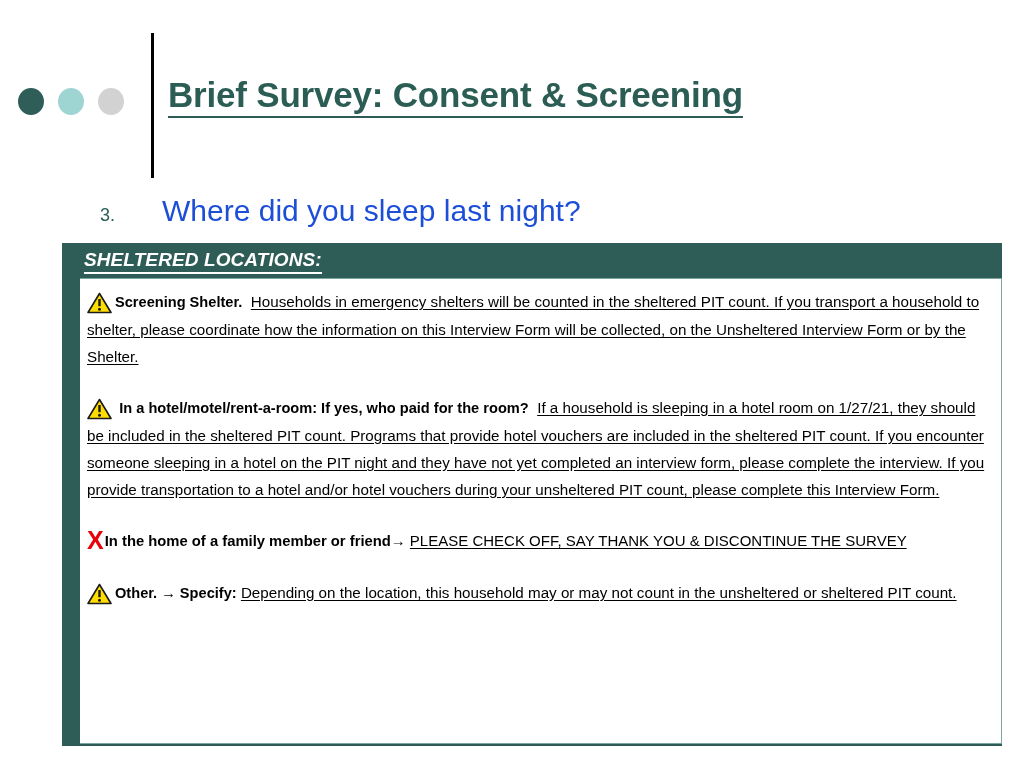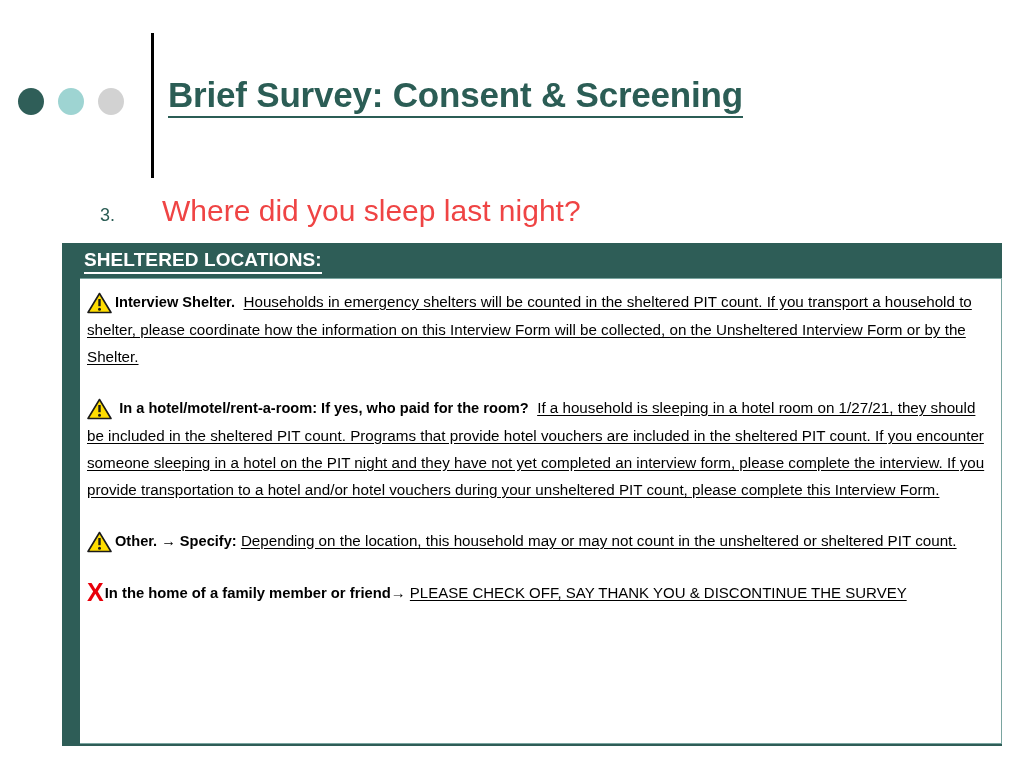--- a/index.html
+++ b/index.html
@@ -72,21 +72,21 @@
     align-items: baseline;
   }
   #question-number {
     color: #2b5d55;
     font-size: 18px;
     width: 62px;
     flex: none;
   }
   #question-text {
     font-size: 30px;
-    color: #ef4444;
+    color: #1d4ed8;
     white-space: nowrap;
     line-height: 1;
   }
 
   
   #answer-box {
     position: absolute;
     left: 62px;
     top: 243px;
     width: 940px;
@@ -94,20 +94,21 @@
     background: #2e5d57;
     box-sizing: border-box;
   }
   #box-header {
     position: absolute;
     left: 0;
     top: 0;
     width: 940px;
     height: 38px;
     box-sizing: border-box;
+    font-style: italic;
   }
   #box-header-label {
     position: absolute;
     left: 22px;
     top: 6px;
     color: #ffffff;
     font-size: 19px;
     font-weight: bold;
     letter-spacing: 0.1px;
     border-bottom: 2px solid #ffffff;
@@ -202,46 +203,46 @@
 
   <div id="box-body">
 
     <div class="entry">
       <span class="warn-icon">
         <svg width="25" height="22" viewBox="0 0 25 22">
           <polygon points="12.5,1.5 24,20.5 1,20.5" fill="#ffdd00" stroke="#1a1a1a" stroke-width="1.6" stroke-linejoin="round"></polygon>
           <rect x="11.3" y="7" width="2.4" height="7.2" fill="#1a1a1a"></rect>
           <circle cx="12.5" cy="17.2" r="1.5" fill="#1a1a1a"></circle>
         </svg>
-      </span><span class="lead-sm">Interview Shelter.</span>&nbsp;
+      </span><span class="lead-sm">Screening Shelter.</span>&nbsp;
       <span class="ul">Households in emergency shelters will be counted in the sheltered PIT count. If you transport a household to shelter, please coordinate how the information on this Interview Form will be collected, on the Unsheltered Interview Form or by the Shelter.</span>
     </div>
 
     <div class="entry gap">
       <span class="warn-icon">
         <svg width="25" height="22" viewBox="0 0 25 22">
           <polygon points="12.5,1.5 24,20.5 1,20.5" fill="#ffdd00" stroke="#1a1a1a" stroke-width="1.6" stroke-linejoin="round"></polygon>
           <rect x="11.3" y="7" width="2.4" height="7.2" fill="#1a1a1a"></rect>
           <circle cx="12.5" cy="17.2" r="1.5" fill="#1a1a1a"></circle>
         </svg>
       </span>&nbsp;<span class="lead-sm">In a hotel/motel/rent-a-room: If yes, who paid for the room?</span>&nbsp;
       <span class="ul">If a household is sleeping in a hotel room on 1/27/21, they should be included in the sheltered PIT count. Programs that provide hotel vouchers are included in the sheltered PIT count. If you encounter someone sleeping in a hotel on the PIT night and they have not yet completed an interview form, please complete the interview.  If you provide transportation to a hotel and/or hotel vouchers during your unsheltered PIT count, please complete this Interview Form.</span>
     </div>
 
     <div class="entry gap">
+      <span class="x-mark">X</span><span class="body-bold">In the home of a family member or friend→</span>
+      <span class="ul-caps">PLEASE CHECK OFF, SAY THANK YOU &amp; DISCONTINUE THE SURVEY</span>
+    </div>
+
+    <div class="entry gap">
       <span class="warn-icon">
         <svg width="25" height="22" viewBox="0 0 25 22">
           <polygon points="12.5,1.5 24,20.5 1,20.5" fill="#ffdd00" stroke="#1a1a1a" stroke-width="1.6" stroke-linejoin="round"></polygon>
           <rect x="11.3" y="7" width="2.4" height="7.2" fill="#1a1a1a"></rect>
           <circle cx="12.5" cy="17.2" r="1.5" fill="#1a1a1a"></circle>
         </svg>
       </span><span class="lead-sm">Other.  → Specify:</span>
       <span class="ul">Depending on the location, this household may or may not count in the unsheltered or sheltered PIT count.</span>
     </div>
 
-    <div class="entry gap">
-      <span class="x-mark">X</span><span class="body-bold">In the home of a family member or friend→</span>
-      <span class="ul-caps">PLEASE CHECK OFF, SAY THANK YOU &amp; DISCONTINUE THE SURVEY</span>
-    </div>
-
 
   </div>
 </div>
 
 </body></html>

